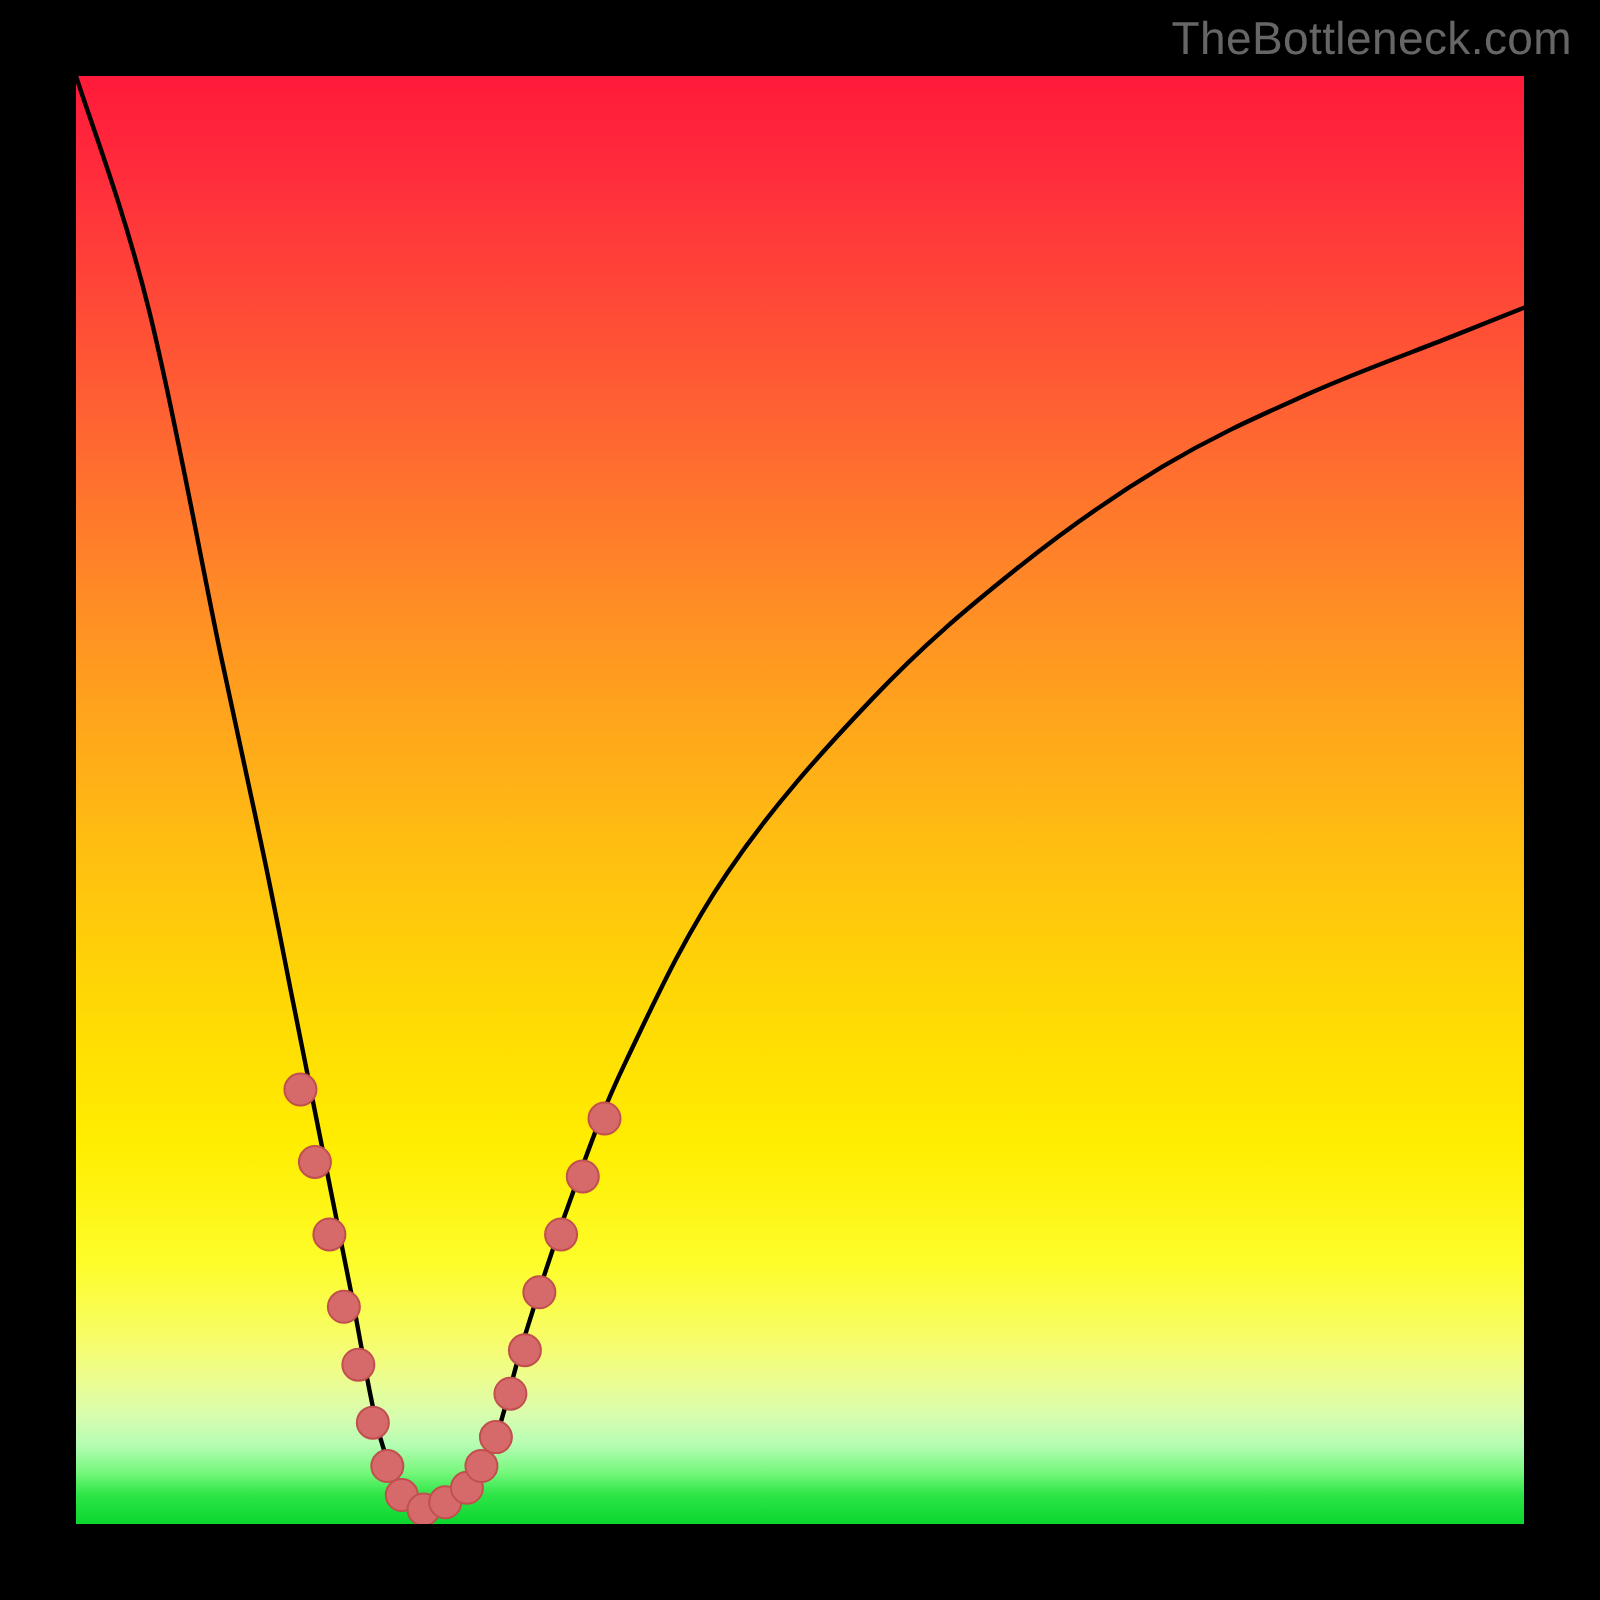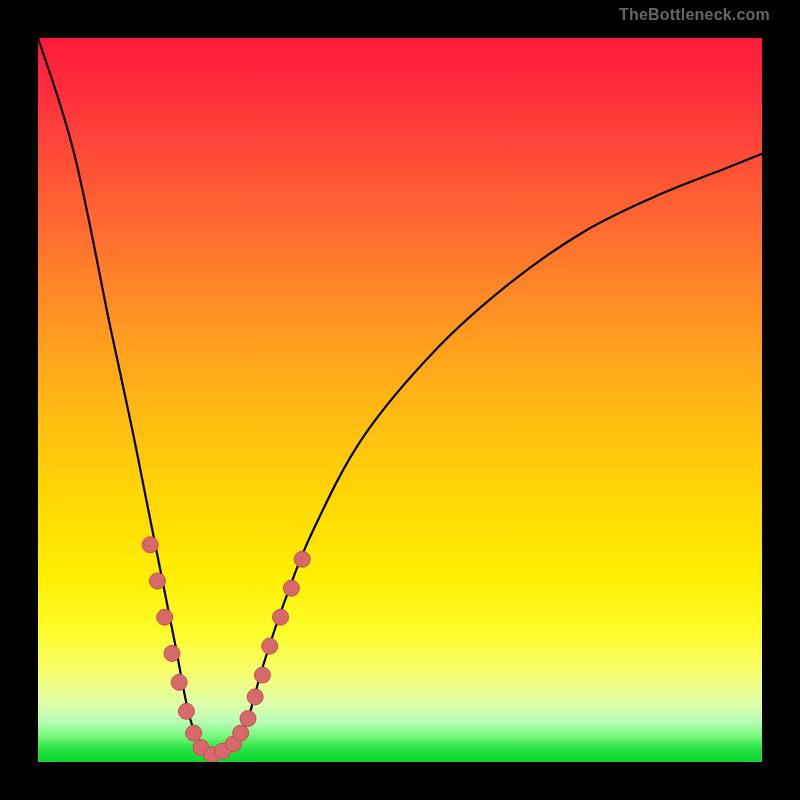--- a/index.html
+++ b/index.html
@@ -13,24 +13,24 @@
   }
   .frame {
     position: relative;
     width: 800px;
     height: 800px;
     background: #000;
   }
   .watermark {
     position: absolute;
     top: 6px;
-    right: 30px;
+    right: 14px;
     color: #666;
-    font-size: 16px;
-    font-weight: 700;
+    font-size: 23px;
+    font-weight: 400;
     letter-spacing: 0.2px;
     z-index: 10;
   }
   .plot {
     position: absolute;
     left: 38px;
     top: 38px;
     width: 724px;
     height: 724px;
     

